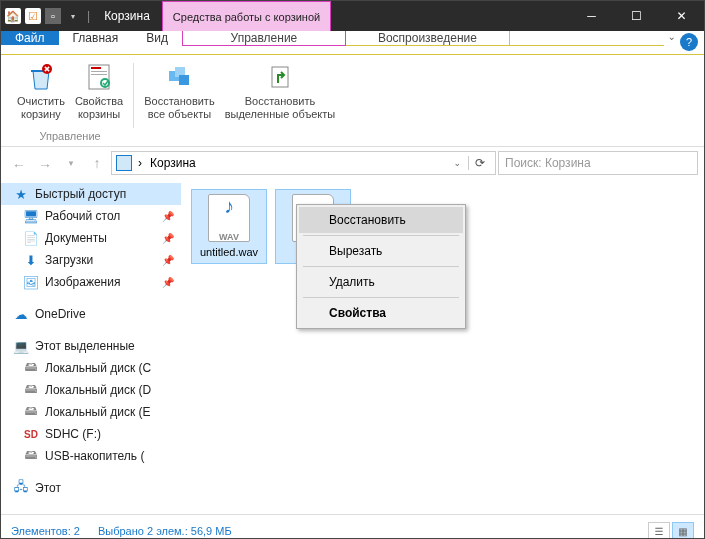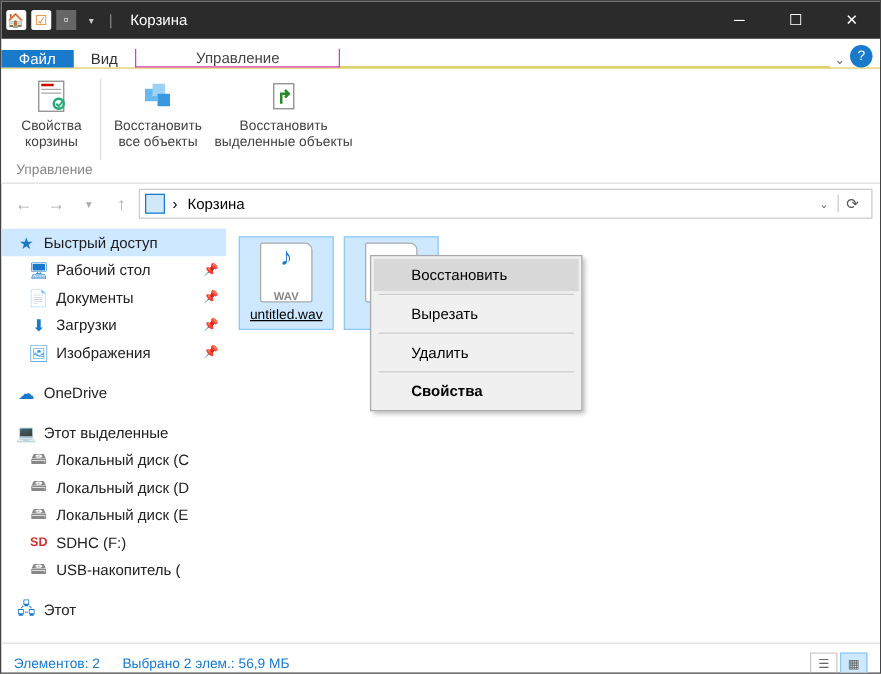--- a/index.html
+++ b/index.html
@@ -9,21 +9,21 @@
   .titlebar .left { display: flex; align-items: center; padding: 0 4px; gap: 4px; }
   .titlebar .left .qat-icon { width: 16px; height: 16px; display: flex; align-items: center; justify-content: center; font-size: 11px; }
   .titlebar .title-text { padding: 0 8px; display: flex; align-items: center; }
   .titlebar .ctx-tabs { display: flex; margin-left: 4px; }
   .ctx-tab { padding: 0 10px; display: flex; align-items: center; font-size: 11px; color: #222; }
   .ctx-tab.bin { background: #f3c1e9; border: 1px solid #d63fb9; border-bottom: none; }
   .ctx-tab.music { background: #f5e68a; border: 1px solid #d6c43f; border-bottom: none; }
   .win-controls { margin-left: auto; display: flex; }
   .win-btn { width: 45px; display: flex; align-items: center; justify-content: center; color: #fff; font-size: 12px; }
   
-  .menubar { height: 24px; display: flex; align-items: flex-end; font-size: 12px; border-bottom: 1px solid #d6c43f; }
+  .menubar { height: 24px; display: flex; align-items: flex-start; font-size: 12px; border-bottom: 1px solid #d6c43f; }
   .file-tab { background: #1979ca; color: #fff; padding: 0 14px; display: flex; align-items: center; }
   .menu-item { padding: 0 14px; display: flex; align-items: center; color: #333; }
   .menu-ctx { flex: 1; display: flex; }
   .menu-ctx .ctx-sub { flex: 0 0 164px; display: flex; align-items: center; justify-content: center; font-size: 12px; color: #444; }
   .menu-ctx .ctx-sub.bin { border: 1px solid #d63fb9; border-top: none; }
   .menu-ctx .ctx-sub.music { border: 1px solid #d6c43f; border-top: none; border-left: none; }
   .expand-row { border-bottom: 1px solid #d6c43f; flex: 1; }
   .help-icon { width: 18px; height: 18px; border-radius: 50%; background: #1979ca; color: #fff; font-size: 11px; display: flex; align-items: center; justify-content: center; margin: 2px 6px 0 0; }
   .expand-btn { font-size: 10px; color: #666; padding: 0 4px; display: flex; align-items: center; }
   
@@ -52,21 +52,21 @@
   .nav-item .pin { margin-left: auto; color: #888; font-size: 10px; }
   .nav-item .icn { width: 16px; height: 16px; display: flex; align-items: center; justify-content: center; font-size: 13px; }
   .nav-sep { height: 10px; }
   
   .content { flex: 1; position: relative; padding: 10px; display: flex; gap: 8px; align-items: flex-start; }
   .file-item { width: 76px; display: flex; flex-direction: column; align-items: center; font-size: 11px; text-align: center; padding: 4px; }
   .file-item.selected { background: #cde8ff; border: 1px solid #8ec9f5; }
   .file-icon { width: 42px; height: 48px; background: #fff; border: 1px solid #aaa; border-radius: 2px 6px 2px 2px; display: flex; flex-direction: column; align-items: center; justify-content: center; font-size: 9px; color: #666; position: relative; }
   .file-icon .note { font-size: 20px; color: #1979ca; }
   .file-icon .ext { font-weight: bold; font-size: 9px; color: #888; margin-top: 14px; }
-  .file-label { margin-top: 4px; word-break: break-word; line-height: 1.2; text-decoration: underline; }
+  .file-label { margin-top: 4px; word-break: break-word; line-height: 1.2; }
   
   .context-menu { position: absolute; left: 296px; top: 204px; width: 170px; background: #f0f0f0; border: 1px solid #aaa; box-shadow: 2px 2px 4px rgba(0,0,0,0.3); font-size: 12px; padding: 2px; z-index: 100; }
   .ctx-item { padding: 6px 12px 6px 30px; }
   .ctx-item.hover { background: #d8d8d8; }
   .ctx-item.bold { font-weight: bold; }
   .ctx-sep-line { height: 1px; background: #ccc; margin: 2px 4px; }
   
   .statusbar { height: 33px; border-top: 1px solid #ddd; display: flex; align-items: center; font-size: 11px; color: #1979ca; padding: 0 10px; gap: 18px; }
   .statusbar .right { margin-left: auto; display: flex; gap: 2px; }
   .view-btn { width: 22px; height: 18px; border: 1px solid #ccc; display: flex; align-items: center; justify-content: center; font-size: 10px; color: #666; }
@@ -78,42 +78,57 @@
 <div class="titlebar">
   <div class="left">
     <span class="qat-icon" style="background:#fff;border-radius:2px;color:#1979ca">🏠</span>
     <span class="qat-icon" style="background:#fff;border-radius:2px;color:#e67e22">☑</span>
     <span class="qat-icon" style="background:#666;color:#fff">▫</span>
     <span class="qat-icon" style="color:#ccc;font-size:8px">▾</span>
     <span style="color:#888;padding:0 2px">|</span>
   </div>
   <div class="title-text">Корзина</div>
   <div class="ctx-tabs">
+    <div class="ctx-tab bin">Средства работы с корзиной</div>
   </div>
   <div class="win-controls">
     <div class="win-btn">─</div>
     <div class="win-btn">☐</div>
     <div class="win-btn">✕</div>
   </div>
 </div>
 
 <div class="menubar">
   <div class="file-tab">Файл</div>
+  <div class="menu-item">Главная</div>
   <div class="menu-item">Вид</div>
   <div class="menu-ctx">
     <div class="ctx-sub bin">Управление</div>
+    <div class="ctx-sub music">Воспроизведение</div>
     <div class="expand-row"></div>
   </div>
   <div class="expand-btn">⌄</div>
   <div class="help-icon">?</div>
 </div>
 
 <div class="ribbon">
   <div class="ribbon-group">
     <div class="btns">
+      <div class="ribbon-btn">
+        <div class="icn">
+            <svg width="32" height="32" viewBox="0 0 32 32">
+              <path d="M8 10 L10 28 L22 28 L24 10 Z" fill="#d0e8f8" stroke="#1979ca"></path>
+              <path d="M6 10 L26 10" stroke="#1979ca" stroke-width="2"></path>
+              <circle cx="22" cy="8" r="5" fill="#c00"></circle>
+              <path d="M19 8 L25 8 M22 5 L22 11" stroke="#fff" stroke-width="1.5" transform="rotate(45 22 8)"></path>
+            </svg>
+          </div>
+        <span style="white-space:pre-line">Очистить
+корзину</span>
+      </div>
       <div class="ribbon-btn">
         <div class="icn">
             <svg width="32" height="32" viewBox="0 0 32 32">
               <rect x="6" y="4" width="20" height="24" fill="#fff" stroke="#888"></rect>
               <rect x="8" y="6" width="10" height="2" fill="#c00"></rect>
               <rect x="8" y="10" width="16" height="1" fill="#aaa"></rect>
               <rect x="8" y="13" width="16" height="1" fill="#aaa"></rect>
               <circle cx="22" cy="22" r="4" fill="none" stroke="#2a7" stroke-width="2"></circle>
               <path d="M20 22 L22 24 L25 20" stroke="#2a7" stroke-width="1.5" fill="none"></path>
             </svg>
@@ -158,20 +173,21 @@
   <div class="nav-arrow" style="font-size:9px">▾</div>
   <div class="nav-arrow">↑</div>
   <div class="addr">
     <span style="width:16px;height:16px;background:#d0e8f8;border:1px solid #1979ca;display:inline-block"></span>
     <span class="crumb">›</span>
     <span class="crumb">Корзина</span>
     <span class="spacer"></span>
     <span class="drop">⌄</span>
     <span class="refresh">⟳</span>
   </div>
+  <div class="search">Поиск: Корзина</div>
 </div>
 
 <div class="body">
   <div class="nav-pane">
     <div class="nav-item group active">
         <span class="icn" style="color:#1979ca">★</span>
         <span>Быстрый доступ</span>
       </div>
     <div class="nav-item">
         <span class="icn" style="color:#1979ca">🖥</span>

